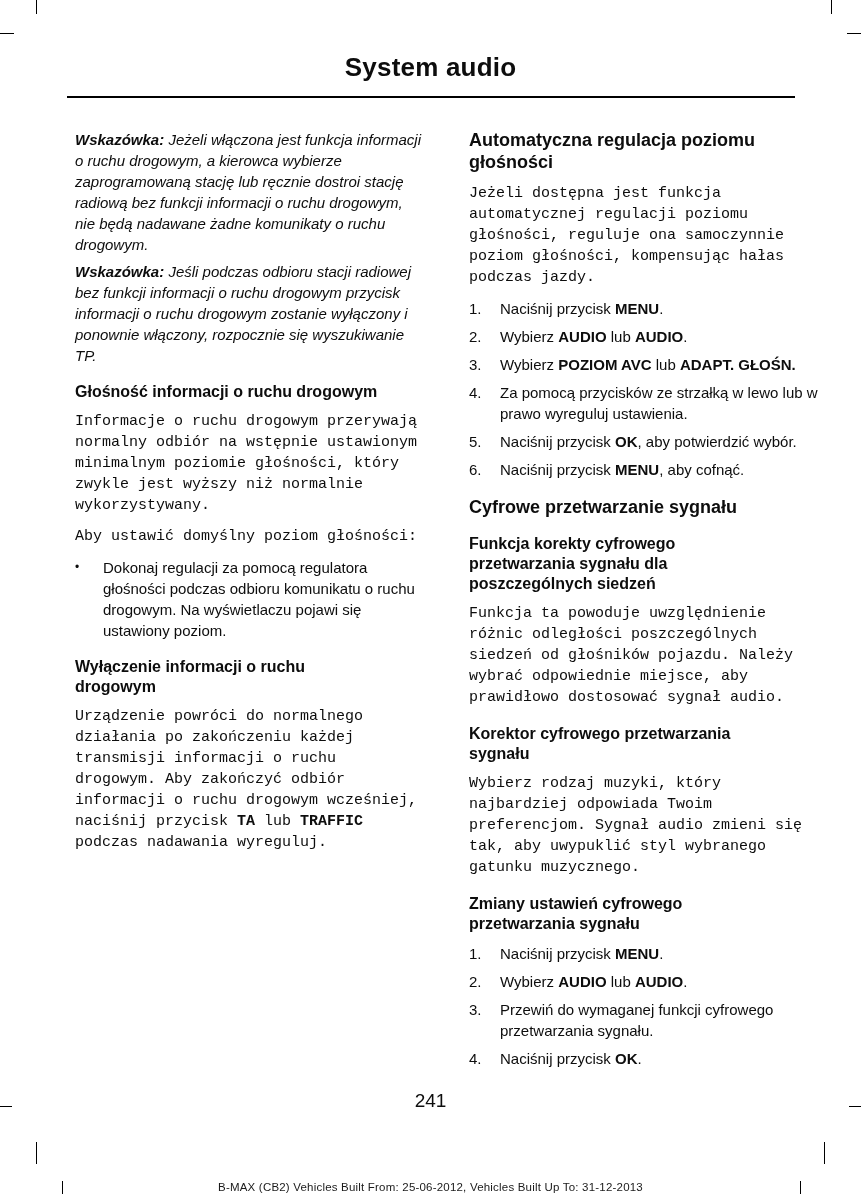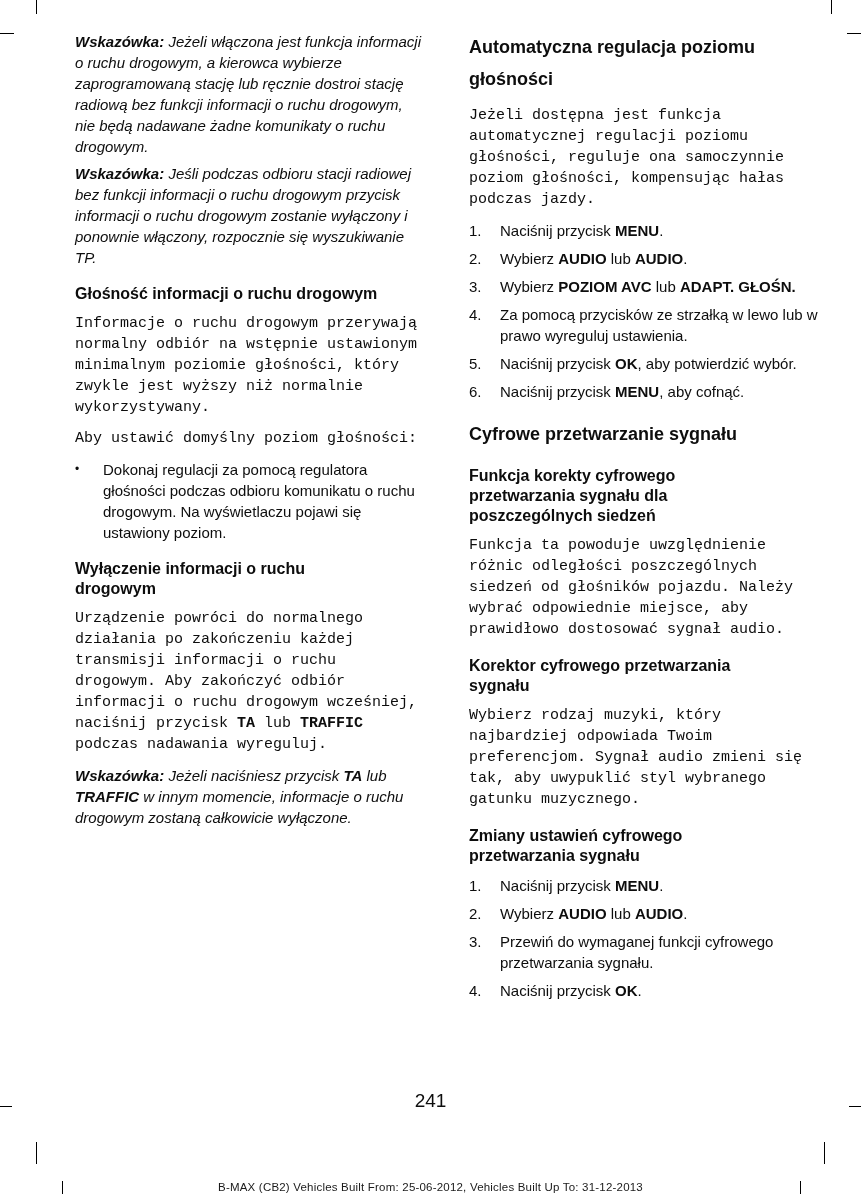--- a/index.html
+++ b/index.html
@@ -47,21 +47,21 @@
   }
   .col { width: 350px; flex: 0 0 350px; font-size: 15px; line-height: 21px; }
   .col > :first-child { margin-top: 0; }
 
   .para { margin: 0 0 10px 0; font-family: Liberation Mono, monospace; }
   .note { margin: 0 0 6px 0; }
 
   .h2 {
     margin: 16px 0 10px 0;
     font-size: 18px;
-    line-height: 32px;
+    line-height: 22px;
     font-weight: 700;
     white-space: pre-line;
   }
   .h3 {
     margin: 16px 0 9px 0;
     font-size: 16px;
     line-height: 20px;
     font-weight: 700;
     white-space: pre-line;
   }
@@ -104,40 +104,43 @@
 
   <div class="mark tl-v"></div>
   <div class="mark tl-h"></div>
   <div class="mark tr-v"></div>
   <div class="mark tr-h"></div>
   <div class="mark bl-h"></div>
   <div class="mark br-h"></div>
   <div class="mark bl-v"></div>
   <div class="mark br-v"></div>
 
+  <header class="header">
+    <h1 class="title">System audio</h1>
+    <div class="rule"></div>
+  </header>
 
   <main class="columns">
 
     <section class="col">
       <p class="note"><span class="b i">Wskazówka: </span><span class="i">Jeżeli włączona jest funkcja informacji o ruchu drogowym, a kierowca wybierze zaprogramowaną stację lub ręcznie dostroi stację radiową bez funkcji informacji o ruchu drogowym, nie będą nadawane żadne komunikaty o ruchu drogowym.</span></p>
       <p class="note"><span class="b i">Wskazówka: </span><span class="i">Jeśli podczas odbioru stacji radiowej bez funkcji informacji o ruchu drogowym przycisk informacji o ruchu drogowym zostanie wyłączony i ponownie włączony, rozpocznie się wyszukiwanie TP.</span></p>
 
       <h3 class="h3">Głośność informacji o ruchu drogowym</h3>
       <p class="para">Informacje o ruchu drogowym przerywają normalny odbiór na wstępnie ustawionym minimalnym poziomie głośności, który zwykle jest wyższy niż normalnie wykorzystywany.</p>
       <p class="para">Aby ustawić domyślny poziom głośności:</p>
 
       <div class="bul">
         <span class="marker">•</span>
         <span class="btxt">Dokonaj regulacji za pomocą regulatora głośności podczas odbioru komunikatu o ruchu drogowym. Na wyświetlaczu pojawi się ustawiony poziom.</span>
       </div>
 
       <h3 class="h3">Wyłączenie informacji o ruchu
 drogowym</h3>
       <p class="para"><span>Urządzenie powróci do normalnego działania po zakończeniu każdej transmisji informacji o ruchu drogowym. Aby zakończyć odbiór informacji o ruchu drogowym wcześniej, naciśnij przycisk </span><span class="b">TA</span><span> lub </span><span class="b">TRAFFIC</span><span> podczas nadawania wyreguluj.</span></p>
-      <p class="note"><span class="b i">Wskazówka: </span><span class="i">Jeżeli naciśniesz przycisk </span><span class="b i">TA</span><span class="i"> lub </span><span class="b i">TRAFFIC</span><span class="i"> w innym momencie, informacje o ruchu drogowym zostaną całkowicie wyłączone.</span></p>
     </section>
 
     <section class="col">
       <h2 class="h2">Automatyczna regulacja poziomu
 głośności</h2>
       <p class="para">Jeżeli dostępna jest funkcja automatycznej regulacji poziomu głośności, reguluje ona samoczynnie poziom głośności, kompensując hałas podczas jazdy.</p>
 
       <div class="oli">
         <span class="num">1.</span>
         <span class="litxt"><span>Naciśnij przycisk </span><span class="b">MENU</span><span>.</span></span>

